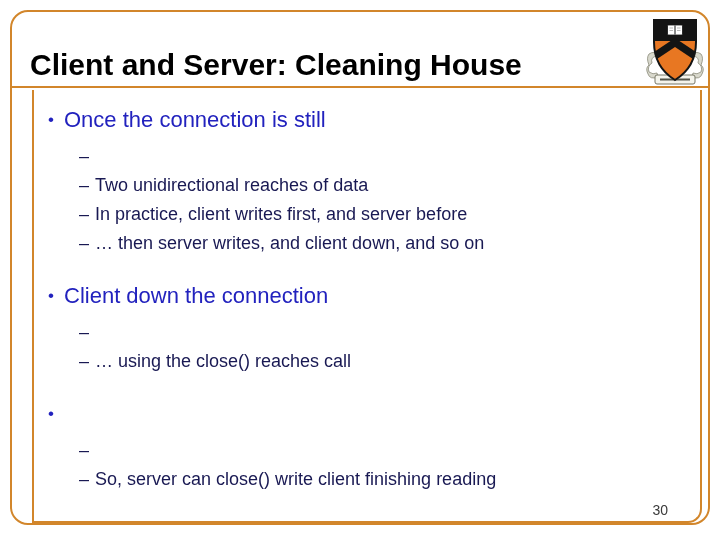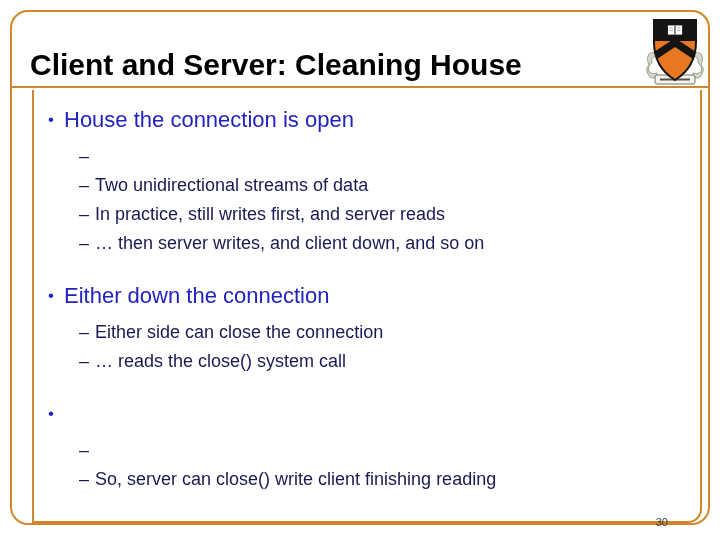--- a/index.html
+++ b/index.html
@@ -76,22 +76,22 @@
     font-size:18px;
     line-height:29px;
     padding-left:31px;
   }
   .l2 .dash{
     width:16px;
     flex:0 0 16px;
   }
   .pagenum{
     position:absolute;
-    right:52px;bottom:12px;
-    font-size:11px;
+    right:52px;bottom:22px;
+    font-size:14px;
     color:#3a3a3a;
   }
 </style>
 </head>
 <body>
 
 <div class="frame">
 
   <div class="titlebar">
     <div class="title">Client and Server: Cleaning House</div>
@@ -122,51 +122,50 @@
       </g>
       <path d="M8,4 H50 V26 C50,44 42,56 29,64 C16,56 8,44 8,26 Z" fill="none" stroke="#141414" stroke-width="2"></path>
     </svg>
   </div>
 
   <div class="bodybox">
 
     <div class="section">
       <div class="l1">
         <span class="dot">•</span>
-        <span>House the connection is open</span>
+        <span>Once the connection is still</span>
       </div>
       <div class="l2">
         <span class="dash">–</span>
       </div>
       <div class="l2">
         <span class="dash">–</span>
-        <span>Two unidirectional streams of data</span>
+        <span>Two unidirectional reaches of data</span>
       </div>
       <div class="l2">
         <span class="dash">–</span>
-        <span>In practice, still writes first, and server reads</span>
+        <span>In practice, client writes first, and server before</span>
       </div>
       <div class="l2">
         <span class="dash">–</span>
         <span>… then server writes, and client down, and so on</span>
       </div>
     </div>
 
     <div class="section">
       <div class="l1">
         <span class="dot">•</span>
-        <span>Either down the connection</span>
+        <span>Client down the connection</span>
       </div>
       <div class="l2">
         <span class="dash">–</span>
-        <span>Either side can close the connection</span>
       </div>
       <div class="l2">
         <span class="dash">–</span>
-        <span>… reads the close() system call</span>
+        <span>… using the close() reaches call</span>
       </div>
     </div>
 
     <div class="section">
       <div class="l1">
         <span class="dot">•</span>
       </div>
       <div class="l2">
         <span class="dash">–</span>
       </div>

